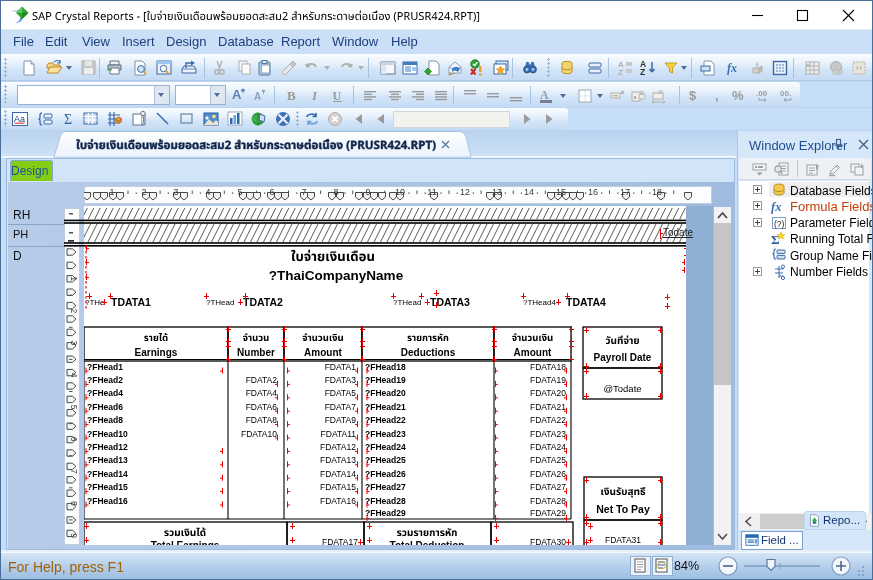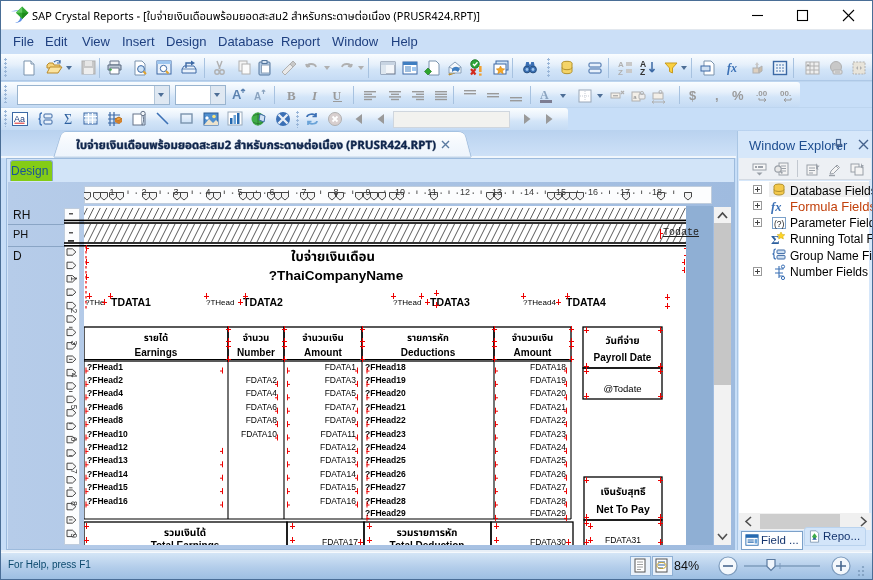--- a/index.html
+++ b/index.html
@@ -1227,21 +1227,21 @@
     <rect x="574.0" y="311.0" width="5" height="1" fill="#e00"></rect>
     <rect x="502.0" y="314.0" width="1" height="6" fill="#e00"></rect>
     <rect x="500.0" y="317.0" width="5" height="1" fill="#e00"></rect>
     <rect x="576.0" y="314.0" width="1" height="6" fill="#e00"></rect>
     <rect x="574.0" y="317.0" width="5" height="1" fill="#e00"></rect>
     <rect x="502.0" y="333.0" width="1" height="6" fill="#e00"></rect>
     <rect x="500.0" y="336.0" width="5" height="1" fill="#e00"></rect>
     <rect x="576.0" y="333.0" width="1" height="6" fill="#e00"></rect>
     <rect x="574.0" y="336.0" width="5" height="1" fill="#e00"></rect>
   </svg>
-<div class="abs" style="left:663px;top:227px;width:34px;height:13px;font-size:10px;color:#222;text-decoration:underline;font-family:Liberation Mono, monospace">Todate</div>
+<div class="abs" style="left:663px;top:227px;width:34px;height:13px;font-size:10px;color:#222;text-decoration:underline;font-family:Liberation Sans, sans-serif">Todate</div>
 <svg class="abs" style="left:658px;top:228px" width="6" height="12">
     <rect x="2" y="1" width="1" height="10" fill="#e00"></rect>
     <rect x="2" y="5" width="3" height="1" fill="#e00"></rect>
   </svg>
 <div class="abs" style="left:714px;top:207px;width:17px;height:338px;background:#f2f2f2"></div>
 <svg class="abs" style="left:714px;top:207px" width="17" height="17">
     <path d="M4 11l4.5-5L13 11" stroke="#4a4a4a" stroke-width="1.8" fill="none"></path>
   </svg>
 <div class="abs" style="left:714px;top:223px;width:17px;height:162px;background:#c6c6c6"></div>
 <svg class="abs" style="left:714px;top:528px" width="17" height="17">
@@ -1344,28 +1344,28 @@
 <div class="abs" style="left:760px;top:514px;width:80px;height:15px;background:#cdcdcd"></div>
 <svg class="abs" style="left:854px;top:513px" width="17" height="17">
     <path d="M7 4l5 4.5L7 13" stroke="#505050" stroke-width="1.6" fill="none"></path>
   </svg>
 <div class="abs" style="left:741px;top:531px;width:62px;height:19px;background:#fdfeff;border:1px solid #7aa0c9;font-size:11.5px;color:#15356e;line-height:17px"><svg style="vertical-align:-3px;margin:0 2px 0 3px" width="14" height="14" viewBox="0 0 16 16">
       <rect x="1" y="2" width="14" height="12" fill="#fff" stroke="#2569b0"></rect>
       <rect x="1" y="2" width="14" height="3.5" fill="#2569b0"></rect>
       <path d="M3 8h7M3 10.5h7" stroke="#2569b0" stroke-width="1.4"></path>
       <rect x="11" y="7" width="3" height="5" fill="#6aa3d8"></rect>
     </svg>Field ...</div>
-<div class="abs" style="left:804px;top:527px;width:62px;height:19px;background:#d3e5f9;border:1px solid #bad3ee;border-radius:3px 3px 0 0;font-size:11.5px;color:#15356e;line-height:17px"><svg style="vertical-align:-3px;margin:0 2px 0 3px" width="13" height="13" viewBox="0 0 16 16">
+<div class="abs" style="left:804px;top:511px;width:62px;height:19px;background:#d3e5f9;border:1px solid #bad3ee;border-radius:3px 3px 0 0;font-size:11.5px;color:#15356e;line-height:17px"><svg style="vertical-align:-3px;margin:0 2px 0 3px" width="13" height="13" viewBox="0 0 16 16">
       <path d="M3 1h7l3 3v11H3z" fill="#fff" stroke="#7a93ad"></path>
       <path d="M5 8l3-4 3 4-2 3h-2z" fill="#3fae49"></path>
       <path d="M5 12l3-3 3 3z" fill="#2c5f9e"></path>
     </svg>Repo...</div>
 <div class="abs" style="left:0;top:550px;width:873px;height:2px;background:#e8eff7"></div>
 <div class="abs" style="left:0;top:552px;width:873px;height:28px;background:linear-gradient(#d4e5f6,#b3cdea 55%,#9dbfe2);border-top:1px solid #f5f9fd;border-bottom:1px solid #6f94bb"></div>
-<div class="abs" style="left:8px;top:559px;font-size:10px;color:#0c4a6e">For Help, press F1</div>
+<div class="abs" style="left:8px;top:559px;font-size:14px;color:#a16207">For Help, press F1</div>
 <svg class="abs" style="left:630px;top:556px" width="44" height="20" viewBox="0 0 44 20">
     <rect x="0.5" y="0.5" width="20" height="19" fill="#e9f1fa" stroke="#8fb0d4"></rect>
     <rect x="5" y="3" width="10" height="13" fill="#fff" stroke="#555"></rect>
     <path d="M7 6h6M7 8.5h6M7 11h6M7 13.5h4" stroke="#888" stroke-width="0.8"></path>
     <rect x="22.5" y="0.5" width="20" height="19" fill="#e9f1fa" stroke="#8fb0d4"></rect>
     <rect x="26" y="3" width="11" height="13" fill="#fff" stroke="#555"></rect>
     <path d="M28 6h7M28 9h7M28 12h5" stroke="#2c5f9e" stroke-width="1"></path>
     <ellipse cx="31.5" cy="9.5" rx="4.5" ry="3" fill="none" stroke="#c9a227"></ellipse>
   </svg>
 <div class="abs" style="left:674px;top:559px;font-size:12.5px;color:#111">84%</div>

